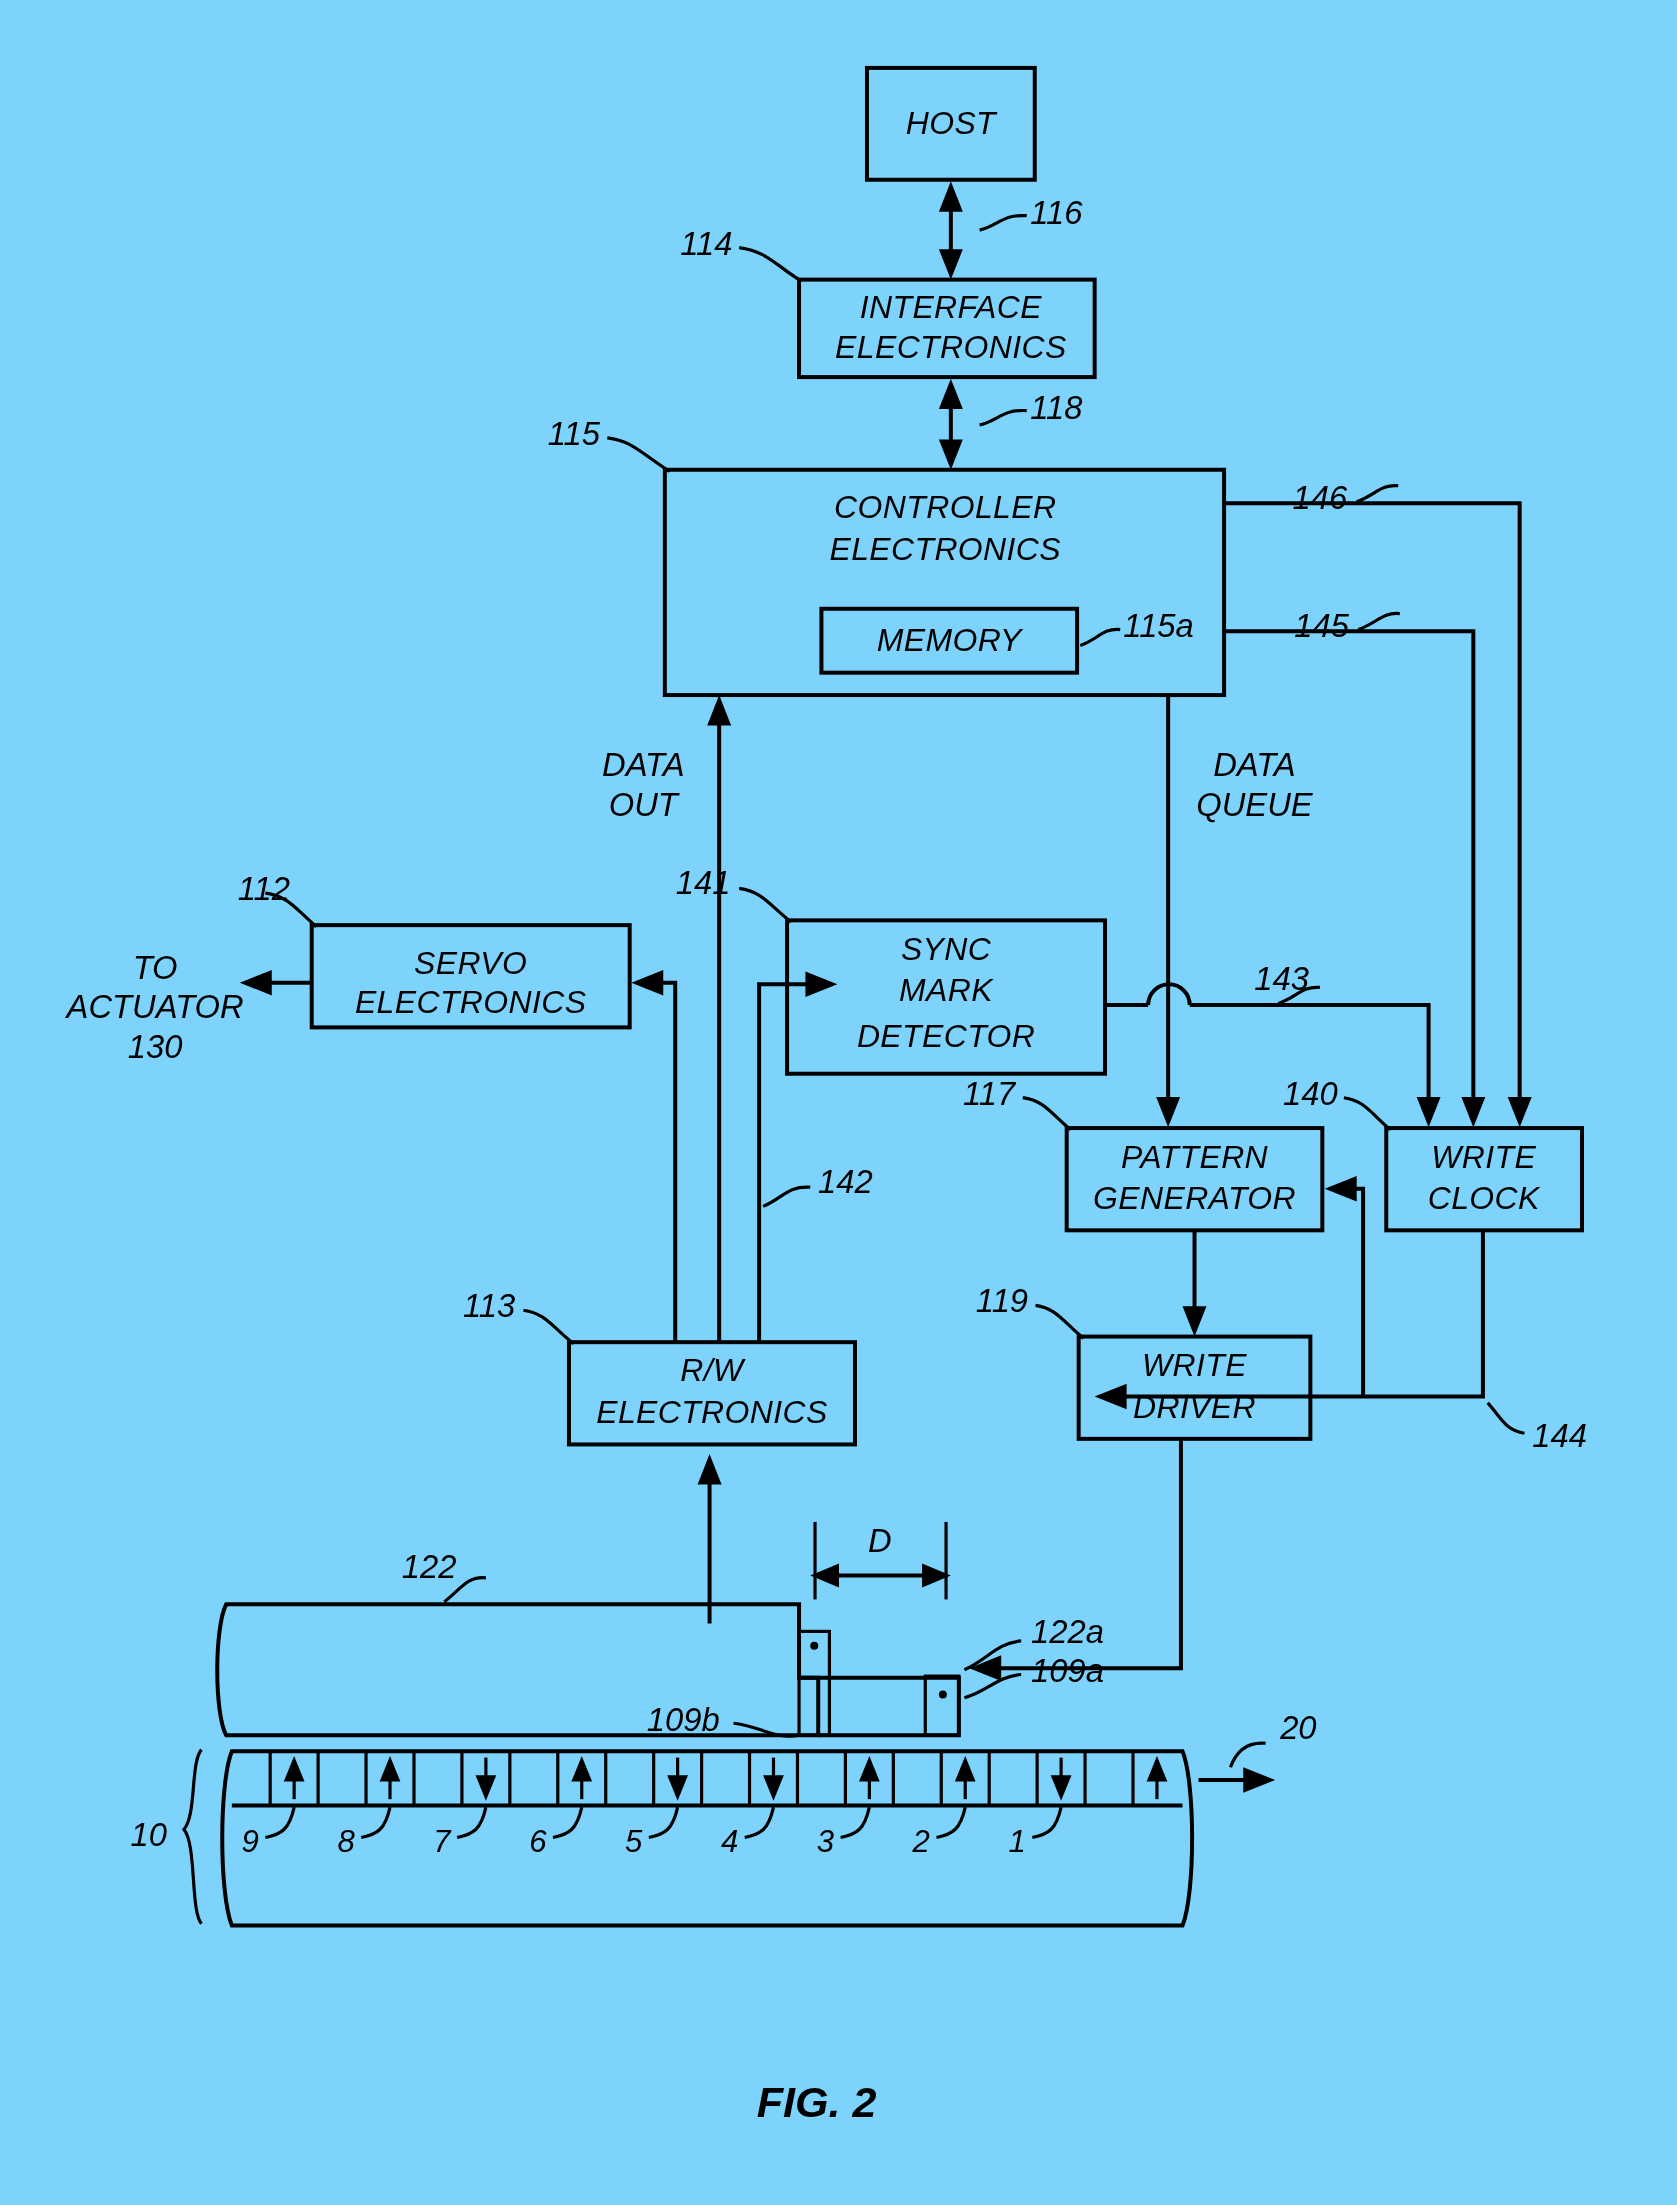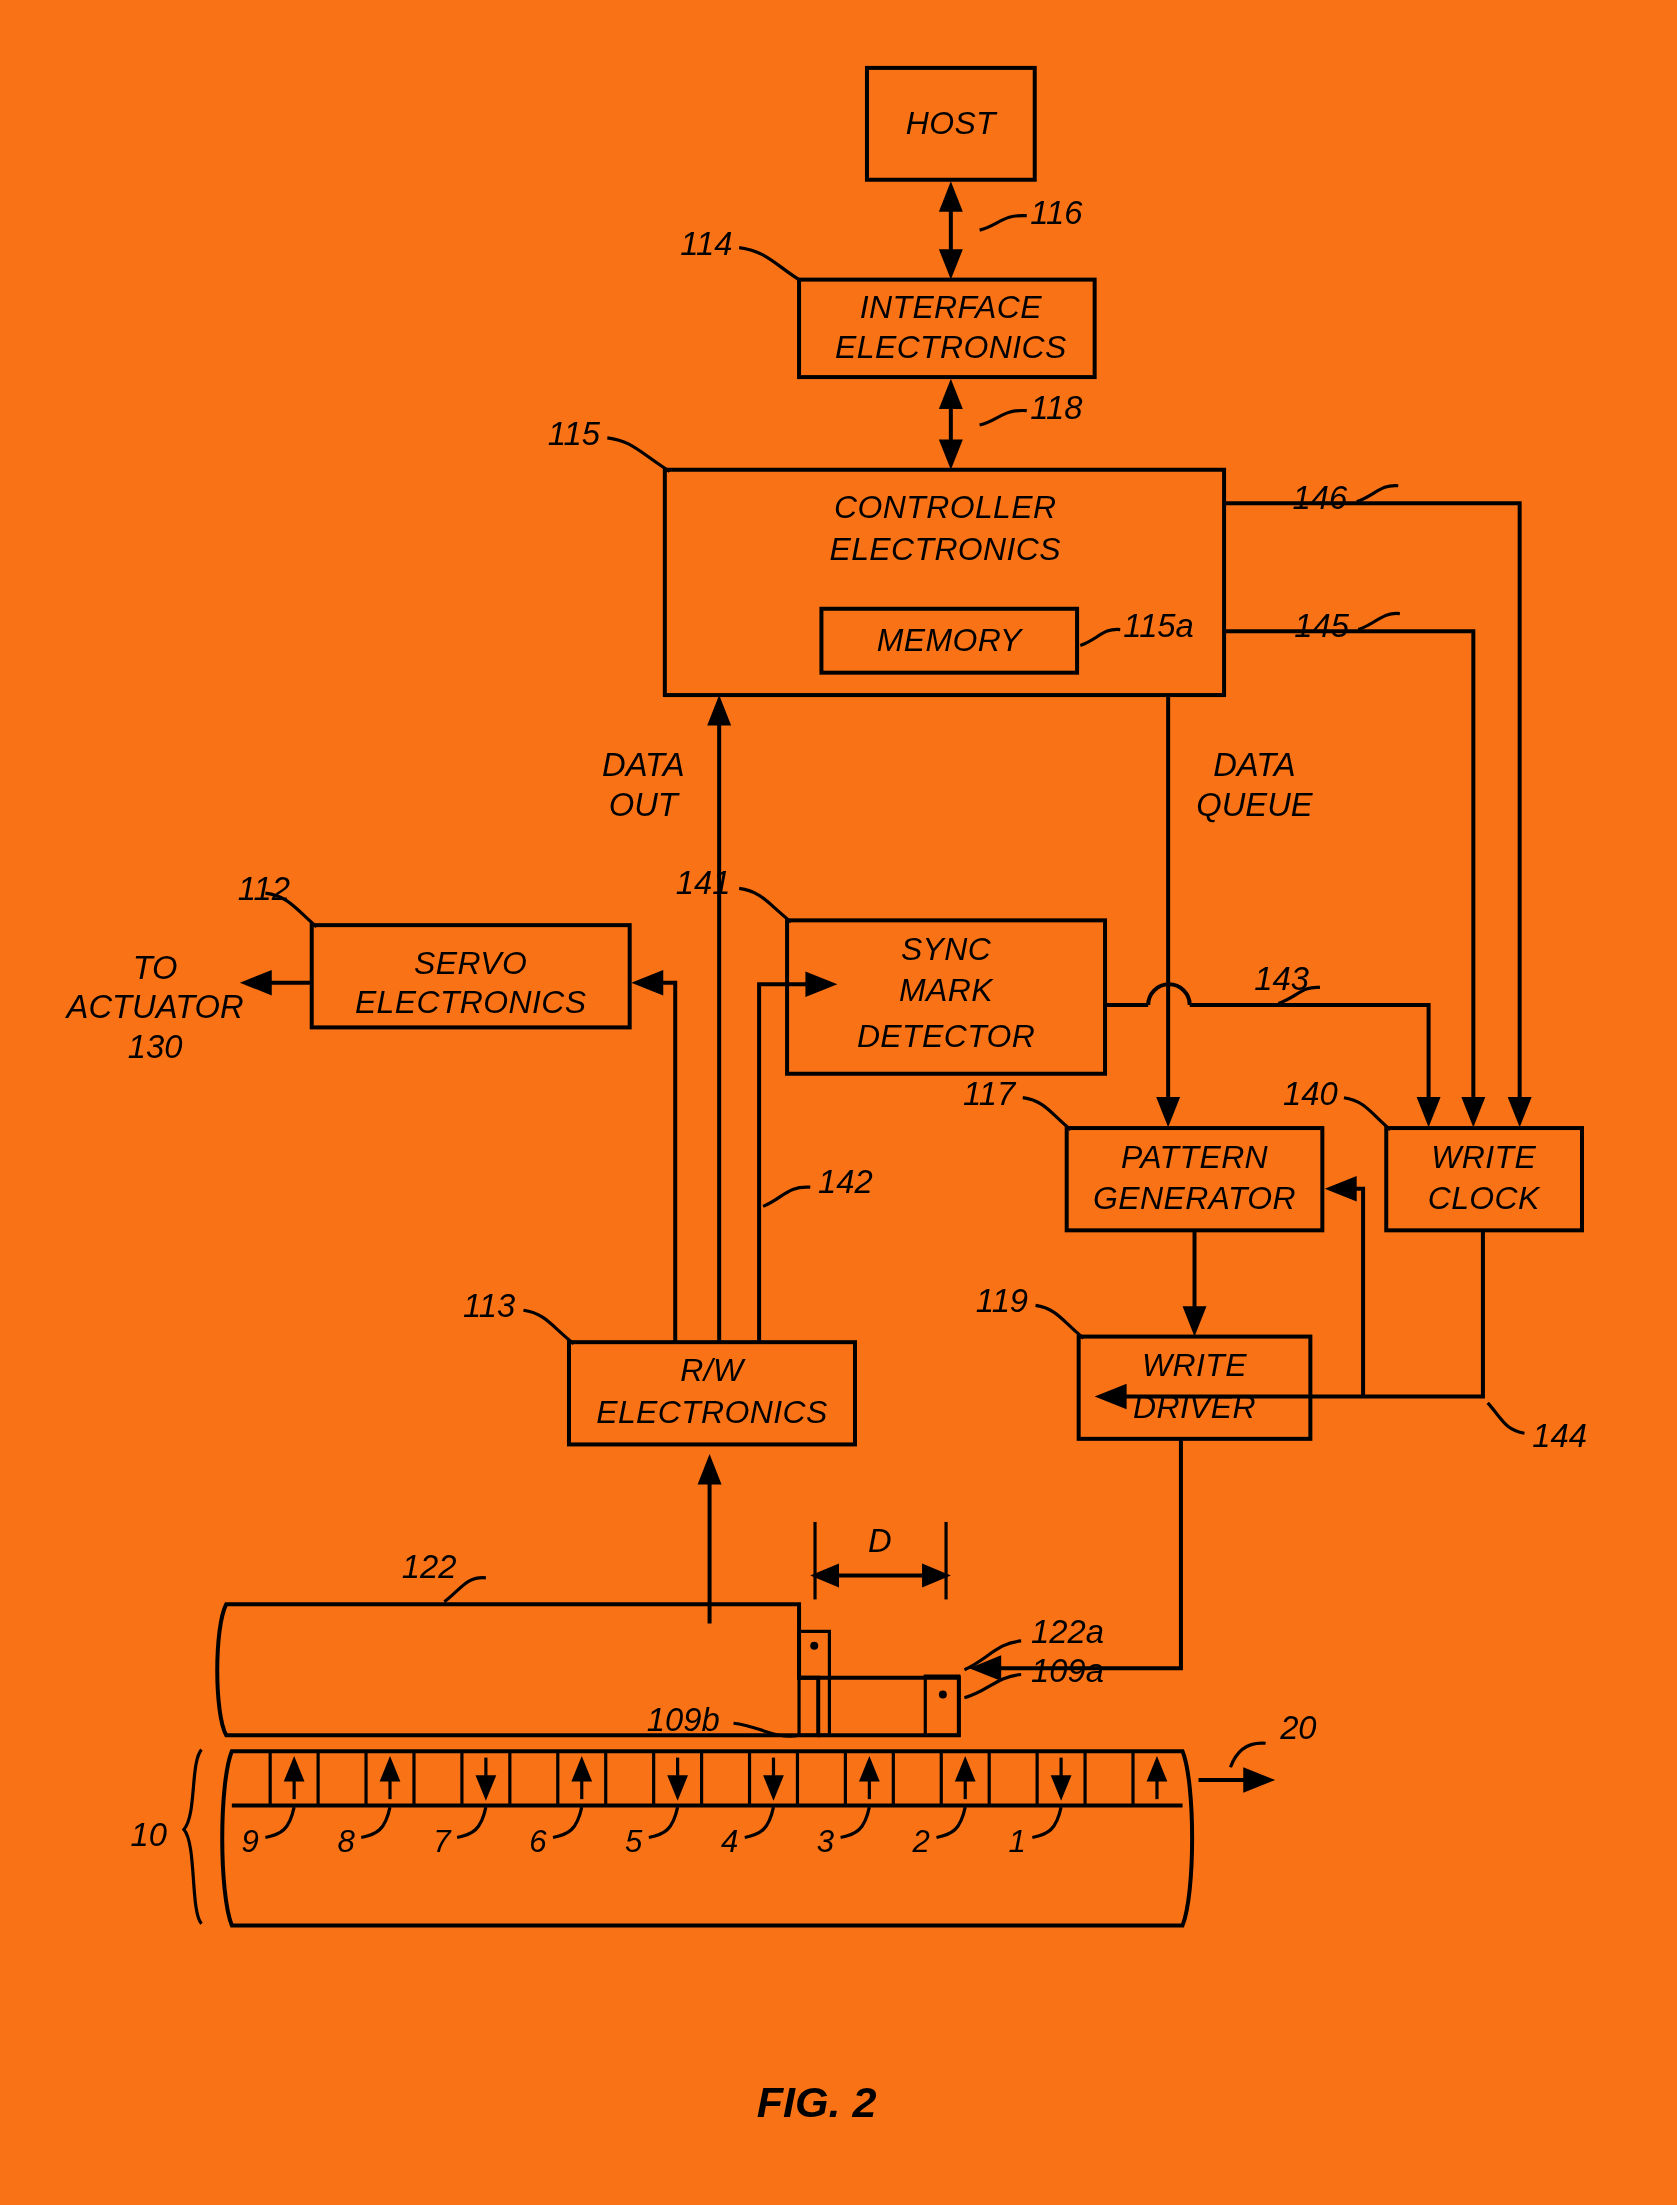--- a/index.html
+++ b/index.html
@@ -10,21 +10,21 @@
   body {
     width: 1678px;
     height: 2205px;
     font-family: "Liberation Sans", sans-serif;
     overflow: hidden;
   }
   #figure-root {
     position: relative;
     width: 1678px;
     height: 2205px;
-    background: #f97316;
+    background: #7dd3fc;
   }
   svg.fig {
     position: absolute;
     top: 0;
     left: 0;
     width: 1678px;
     height: 2205px;
   }
   .blk {
     fill: none;

